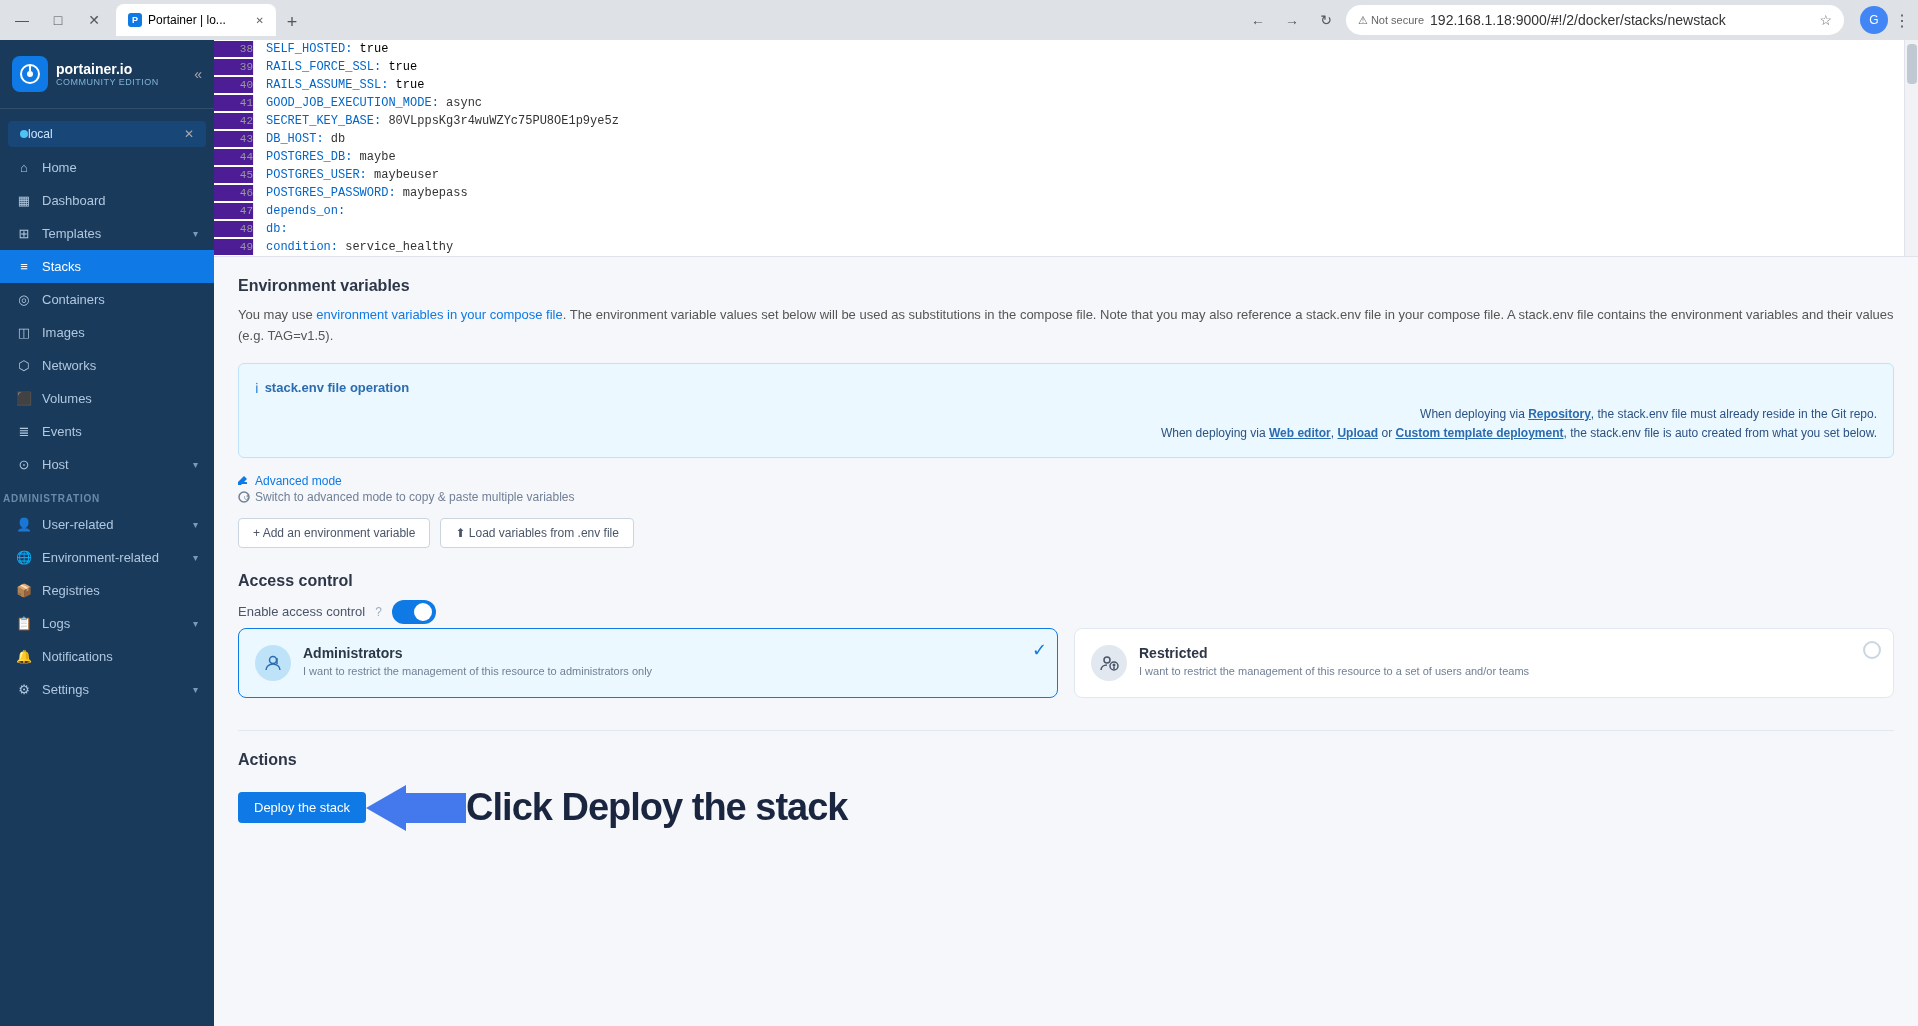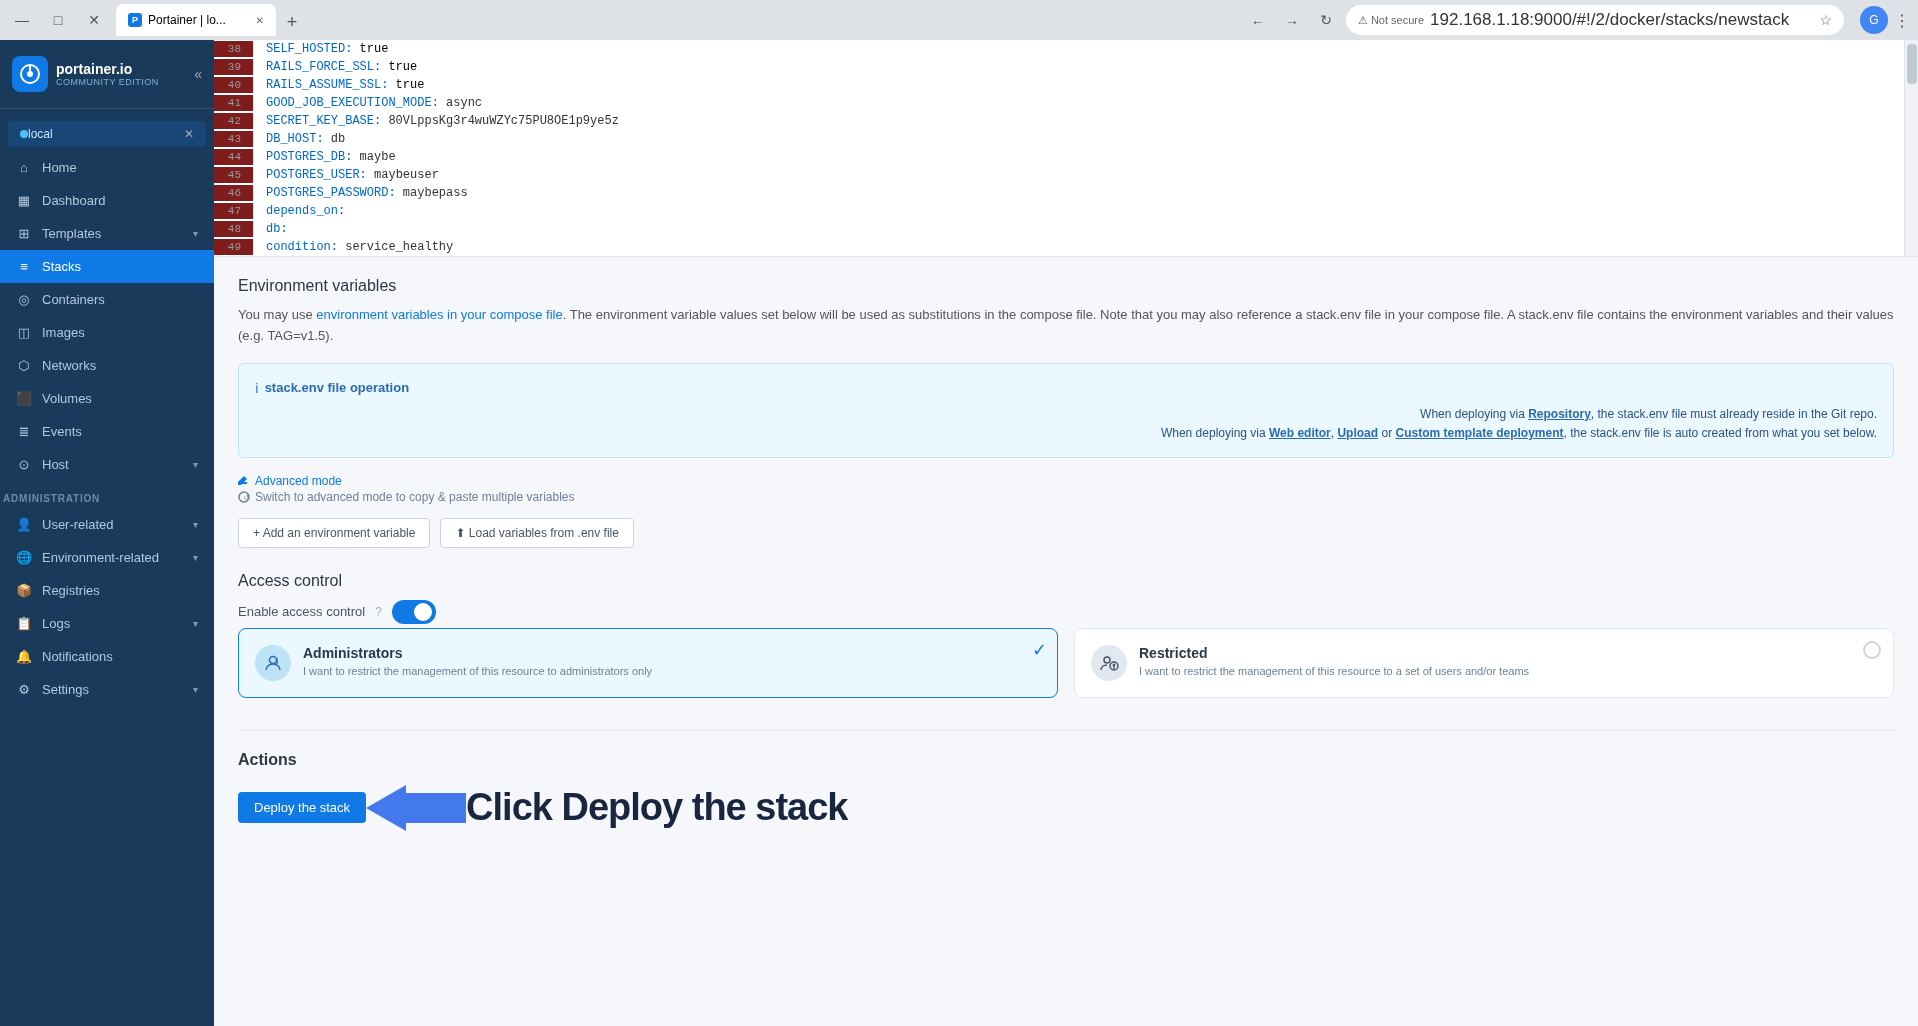--- a/index.html
+++ b/index.html
@@ -8,21 +8,21 @@
     
     .browser-chrome { background: #dee1e6; padding: 6px 8px; display: flex; align-items: center; gap: 8px; height: 40px; }
     .browser-tabs { display: flex; align-items: flex-end; gap: 2px; flex: 1; }
     .browser-tab { background: #fff; border-radius: 8px 8px 0 0; padding: 6px 12px; font-size: 12px; display: flex; align-items: center; gap: 6px; height: 32px; min-width: 160px; }
     .browser-tab .favicon { width: 14px; height: 14px; background: #0f7ae5; border-radius: 2px; }
     .browser-tab .close-btn { margin-left: auto; cursor: pointer; color: #666; font-size: 10px; }
     .ctrl-btn { width: 28px; height: 28px; border: none; background: transparent; cursor: pointer; border-radius: 50%; display: flex; align-items: center; justify-content: center; color: #555; font-size: 14px; }
     .address-bar-container { display: flex; align-items: center; gap: 6px; flex: 1; background: #fff; border-radius: 20px; padding: 4px 12px; height: 30px; }
     .not-secure { display: flex; align-items: center; gap: 3px; font-size: 11px; color: #666; }
     .lock-icon { font-size: 11px; }
-    .address-text { font-size: 17px; color: #333; flex: 1; }
+    .address-text { font-size: 14px; color: #333; flex: 1; }
     .star-btn { color: #666; font-size: 14px; cursor: pointer; }
     .profile-btn { width: 28px; height: 28px; border-radius: 50%; background: #4285f4; display: flex; align-items: center; justify-content: center; color: white; font-size: 12px; cursor: pointer; }
     .menu-btn { color: #555; cursor: pointer; font-size: 16px; }
 
     
     .app-container { display: flex; flex: 1; overflow: hidden; }
 
     
     .sidebar { width: 214px; background: #1a3a5c; color: #ccc; display: flex; flex-direction: column; overflow-y: auto; flex-shrink: 0; }
     .sidebar-header { padding: 16px 12px; display: flex; align-items: center; justify-content: space-between; border-bottom: 1px solid rgba(255,255,255,0.1); }
@@ -46,31 +46,31 @@
     .endpoint-name { color: #cce5ff; font-size: 12px; flex: 1; }
     .endpoint-close { color: #aaa; font-size: 12px; cursor: pointer; }
 
     
     .main-content { flex: 1; background: #f5f7fa; overflow-y: auto; display: flex; flex-direction: column; }
 
     
     .code-section { background: #fff; border-bottom: 1px solid #e0e4ea; }
     .code-editor { font-family: 'Courier New', monospace; font-size: 12px; padding: 0; overflow: auto; max-height: 220px; }
     .code-line { display: flex; align-items: baseline; }
-    .line-num { width: 40px; text-align: right; padding-right: 12px; color: #999; font-size: 11px; user-select: none; flex-shrink: 0; background: #7f1d1d; border-right: 1px solid #e8eaec; padding-top: 2px; padding-bottom: 2px; }
+    .line-num { width: 40px; text-align: right; padding-right: 0; color: #999; font-size: 11px; user-select: none; flex-shrink: 0; background: #4c1d95; border-right: 1px solid #e8eaec; padding-top: 2px; padding-bottom: 2px; }
     .line-content { padding: 2px 12px; color: #333; flex: 1; }
     .yaml-key { color: #0066cc; }
     .yaml-val { color: #333; }
     .yaml-val-bool { color: #000000; margin-top: 8px; }
 
     
     .content-area { padding: 20px 24px; flex: 1; }
 
     
-    .section-title { font-size: 16px; font-weight: 400; color: #2d3748; margin-bottom: 10px; }
+    .section-title { font-size: 16px; font-weight: 700; color: #2d3748; margin-bottom: 10px; }
     .section-desc { font-size: 13px; color: #555; line-height: 1.6; margin-bottom: 16px; }
     .section-desc a { color: #0f7ae5; text-decoration: none; }
 
     
     .info-box { border: 1px solid #bee3f8; background: #ebf8ff; border-radius: 6px; padding: 14px 16px; margin-bottom: 16px; }
     .info-box-title { display: flex; align-items: center; gap: 6px; font-size: 13px; color: #2b6cb0; margin-bottom: 8px; }
     .info-icon { color: #3182ce; font-size: 14px; }
     .info-box-title strong { font-weight: 600; }
     .info-box p { font-size: 12px; color: #2c5282; line-height: 1.6; text-align: right; }
     .info-box p a { color: #2b6cb0; font-weight: 600; }

